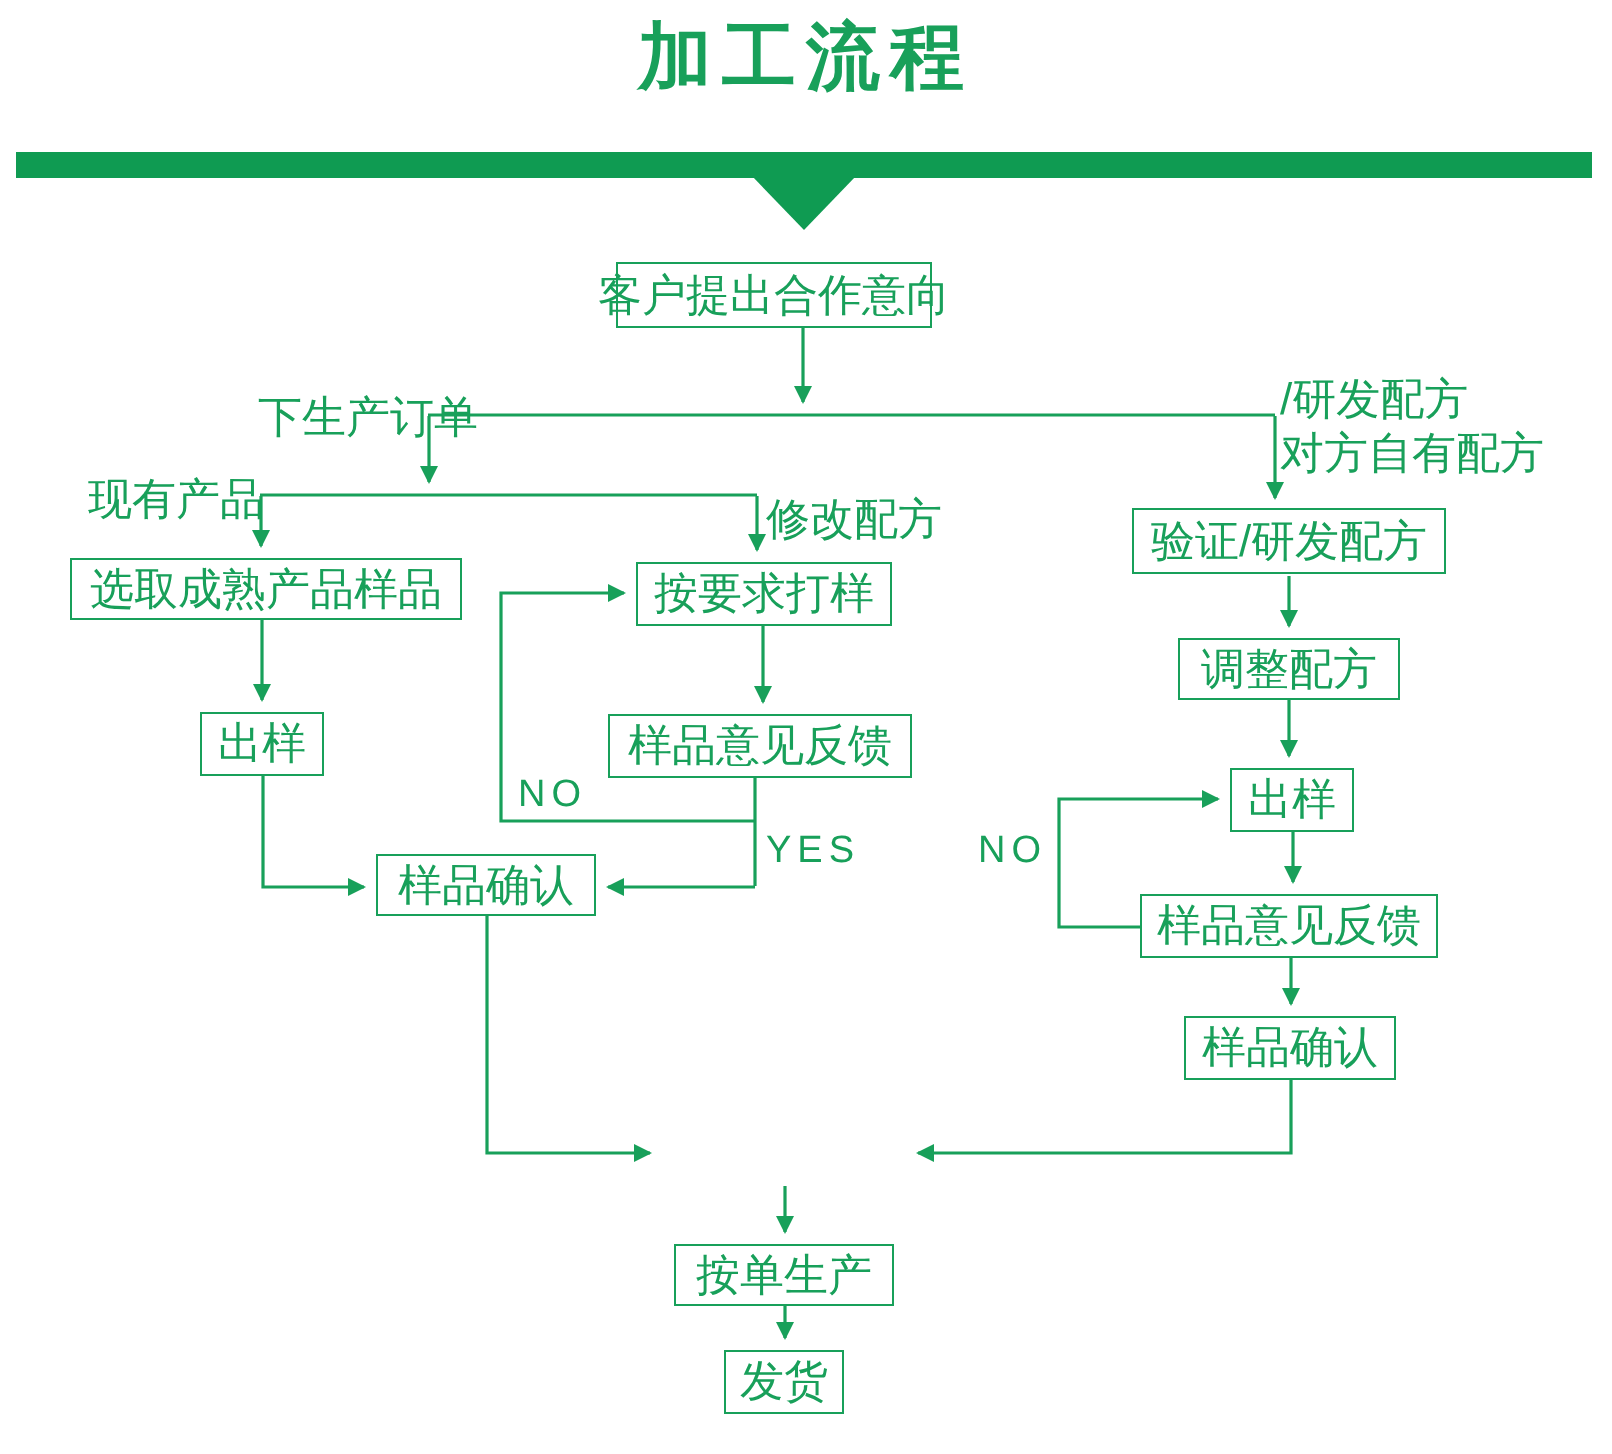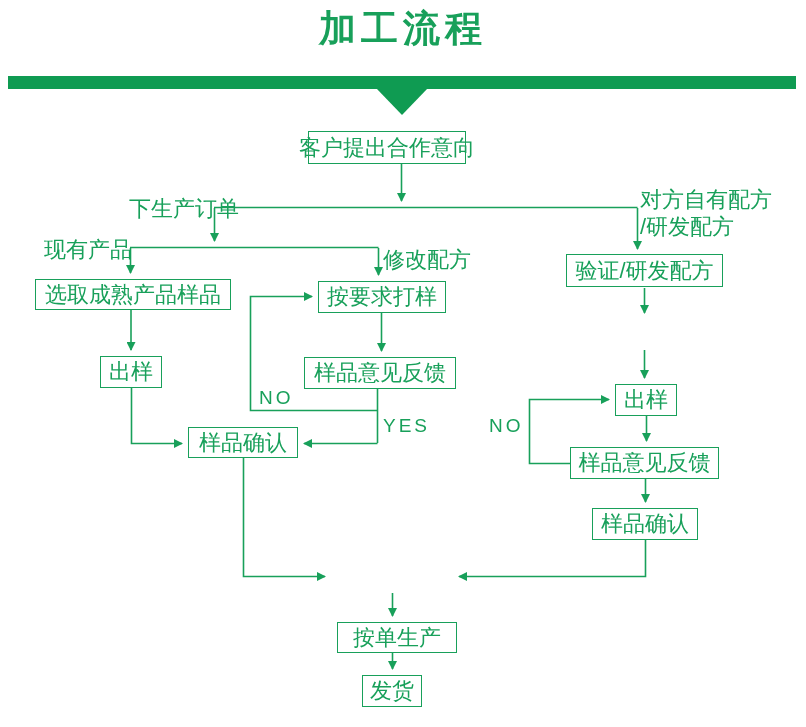--- a/index.html
+++ b/index.html
@@ -118,31 +118,32 @@
     </g>
   </svg>
 
   <div class="node" style="left:308px;top:131px;width:158px;height:33px">客户提出合作意向</div>
   <div class="node" style="left:35px;top:279px;width:196px;height:31px">选取成熟产品样品</div>
   <div class="node" style="left:100px;top:356px;width:62px;height:32px">出样</div>
   <div class="node" style="left:318px;top:281px;width:128px;height:32px">按要求打样</div>
   <div class="node" style="left:304px;top:357px;width:152px;height:32px">样品意见反馈</div>
   <div class="node" style="left:188px;top:427px;width:110px;height:31px">样品确认</div>
   <div class="node" style="left:566px;top:254px;width:157px;height:33px">验证/研发配方</div>
+  <div class="node" style="left:589px;top:319px;width:111px;height:31px">调整配方</div>
   <div class="node" style="left:615px;top:384px;width:62px;height:32px">出样</div>
   <div class="node" style="left:570px;top:447px;width:149px;height:32px">样品意见反馈</div>
   <div class="node" style="left:592px;top:508px;width:106px;height:32px">样品确认</div>
-  <div class="node" style="left:337px;top:622px;width:120px;height:31px">按单生产</div>
+  <div class="node" style="left:337px;top:622px;width:110px;height:31px">按单生产</div>
   <div class="node" style="left:362px;top:675px;width:60px;height:32px">发货</div>
 
   <div class="lbl" style="left:129px;top:196px">下生产订单</div>
   <div class="lbl" style="left:44px;top:237px">现有产品</div>
   <div class="lbl" style="left:383px;top:247px">修改配方</div>
   <div class="lbl two-line" style="left:640px;top:186px">
+    <div>/研发配方</div>
     <div>对方自有配方</div>
-    <div>/研发配方</div>
   </div>
   <div class="lbl decision" style="left:259px;top:387px">NO</div>
   <div class="lbl decision" style="left:383px;top:415px">YES</div>
   <div class="lbl decision" style="left:489px;top:415px">NO</div>
 
 
 </div>
 
 </body></html>

